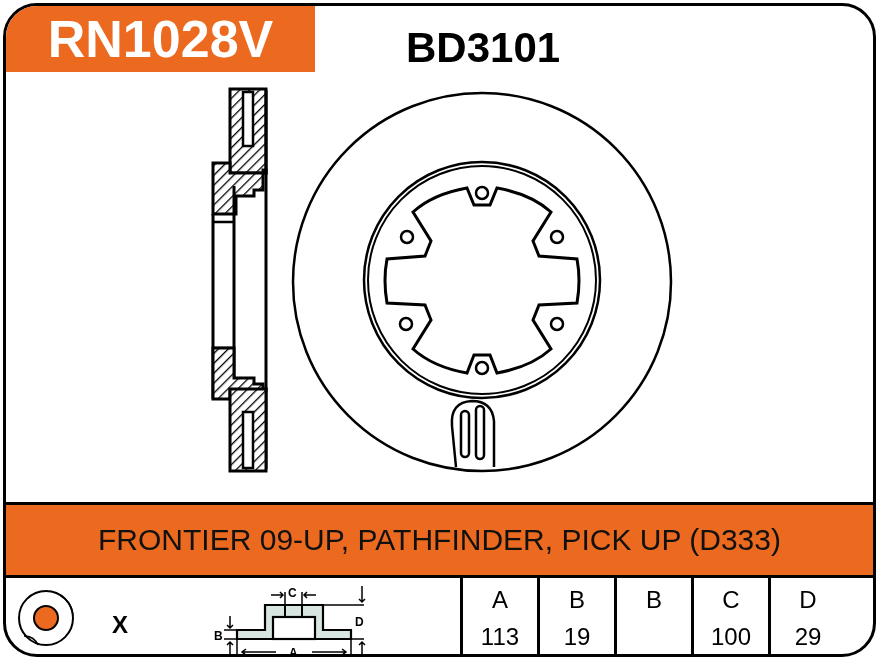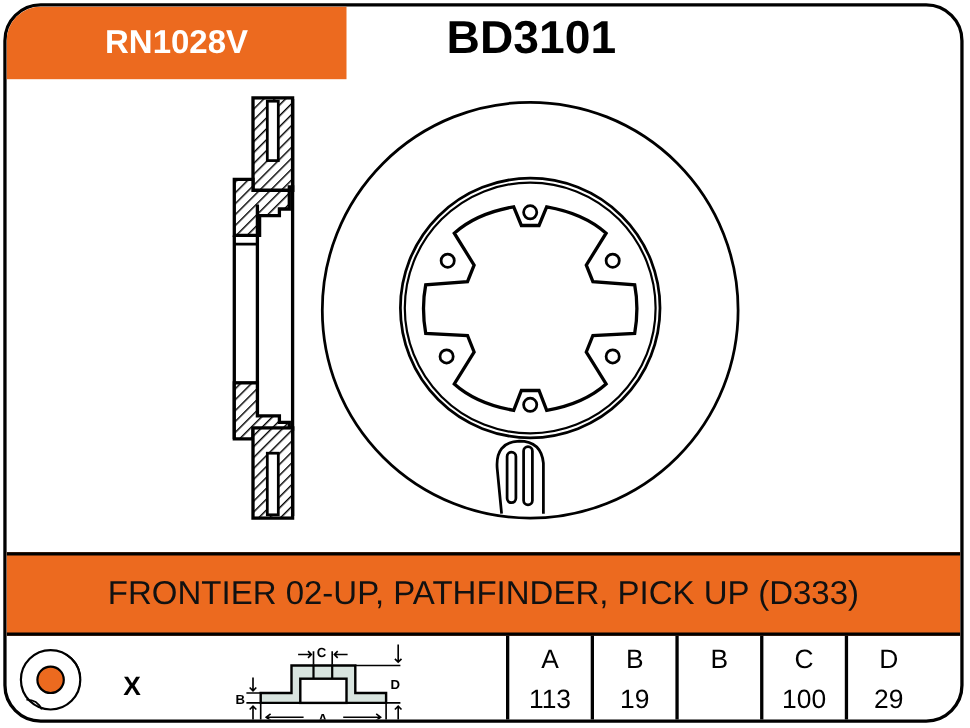--- a/index.html
+++ b/index.html
@@ -1,19 +1,19 @@
 <!DOCTYPE html>
 <html><head>
 <meta charset="utf-8">
 <style>
   html,body{margin:0;padding:0;background:#fff;}
   body{width:882px;height:662px;position:relative;overflow:hidden;font-family:"Liberation Sans",sans-serif;}
   .card{position:absolute;left:3px;top:3px;width:873px;height:654px;border:3px solid #000;border-radius:34px;box-sizing:border-box;overflow:hidden;background:#fff;}
-  .code-tab{position:absolute;left:0;top:0;width:309px;height:66px;background:#ec6a1f;color:#fff;font-weight:bold;font-size:30px;display:flex;align-items:center;justify-content:center;}
-  .ref{position:absolute;left:400px;top:4px;font-weight:bold;font-size:42px;color:#000;}
+  .code-tab{position:absolute;left:0;top:0;width:309px;height:66px;background:#ec6a1f;color:#fff;font-weight:bold;font-size:52px;display:flex;align-items:center;justify-content:center;}
+  .ref{position:absolute;left:400px;top:18px;font-weight:bold;font-size:42px;color:#000;}
   .drawing{position:absolute;left:0;top:66px;width:867px;height:430px;}
   .app-band{position:absolute;left:0;top:496px;width:867px;height:76px;background:#ec6a1f;border-top:3px solid #000;border-bottom:3px solid #000;box-sizing:border-box;display:flex;align-items:center;justify-content:center;font-size:30px;color:#111;}
   .bottom{position:absolute;left:0;top:572px;width:867px;height:82px;}
   .dim-icon{position:absolute;left:10px;top:6px;}
   .x-label{position:absolute;left:106px;top:33px;font-weight:bold;font-size:24px;color:#000;}
   .profile{position:absolute;left:200px;top:2px;}
   .dim-table{position:absolute;left:454px;top:0;height:82px;display:flex;}
   .col{width:77px;border-left:3px solid #000;box-sizing:border-box;display:flex;flex-direction:column;align-items:center;font-size:24px;color:#000;}
   .col .h{height:40px;line-height:44px;}
   .col .v{height:38px;line-height:38px;}
@@ -78,21 +78,21 @@
         <circle cx="476" cy="362" r="6"></circle>
       </g>
 
       <path stroke-width="2.5" d="M450 461 L446 420 Q444 396 466 395 Q486 395 488 415 L488 461"></path>
       <rect x="455" y="405" width="8" height="46" rx="4" stroke-width="2.5"></rect>
       <rect x="470" y="400" width="8" height="53" rx="4" stroke-width="2.5"></rect>
     </g>
   </svg>
 
   <div class="app-band">
-    <span>FRONTIER 02-UP, PATHFINDER, PICK UP (D333)</span>
+    <span>FRONTIER 09-UP, PATHFINDER, PICK UP (D333)</span>
   </div>
 
   <div class="bottom">
     <svg class="dim-icon" width="66" height="66" viewBox="0 0 66 66">
       <circle cx="30" cy="34" r="27" fill="#fff" stroke="#000" stroke-width="2"></circle>
       <circle cx="30" cy="34" r="12" fill="#ec6a1f" stroke="#000" stroke-width="2"></circle>
       <path d="M44 11 Q56 18 57 32" fill="none" stroke="#000" stroke-width="1.6"></path>
       <path d="M8 52 Q18 52 22 61" fill="none" stroke="#000" stroke-width="1.6"></path>
     </svg>
     <div class="x-label">X</div>

